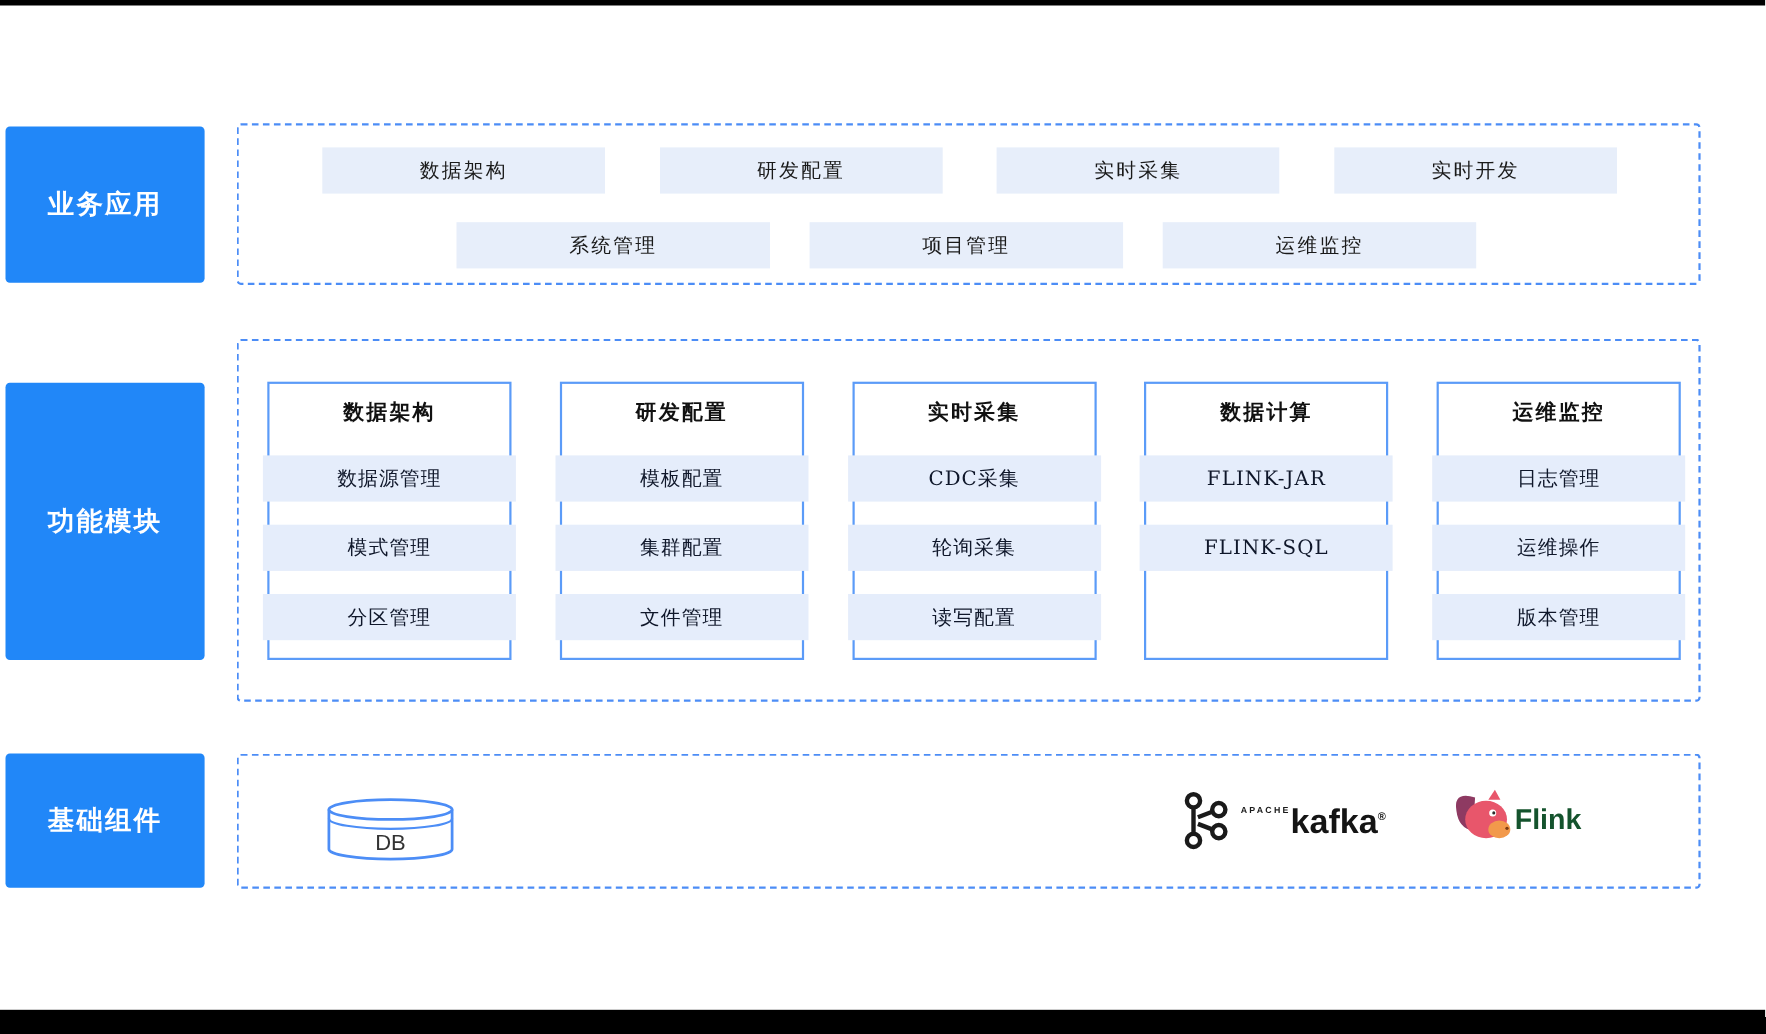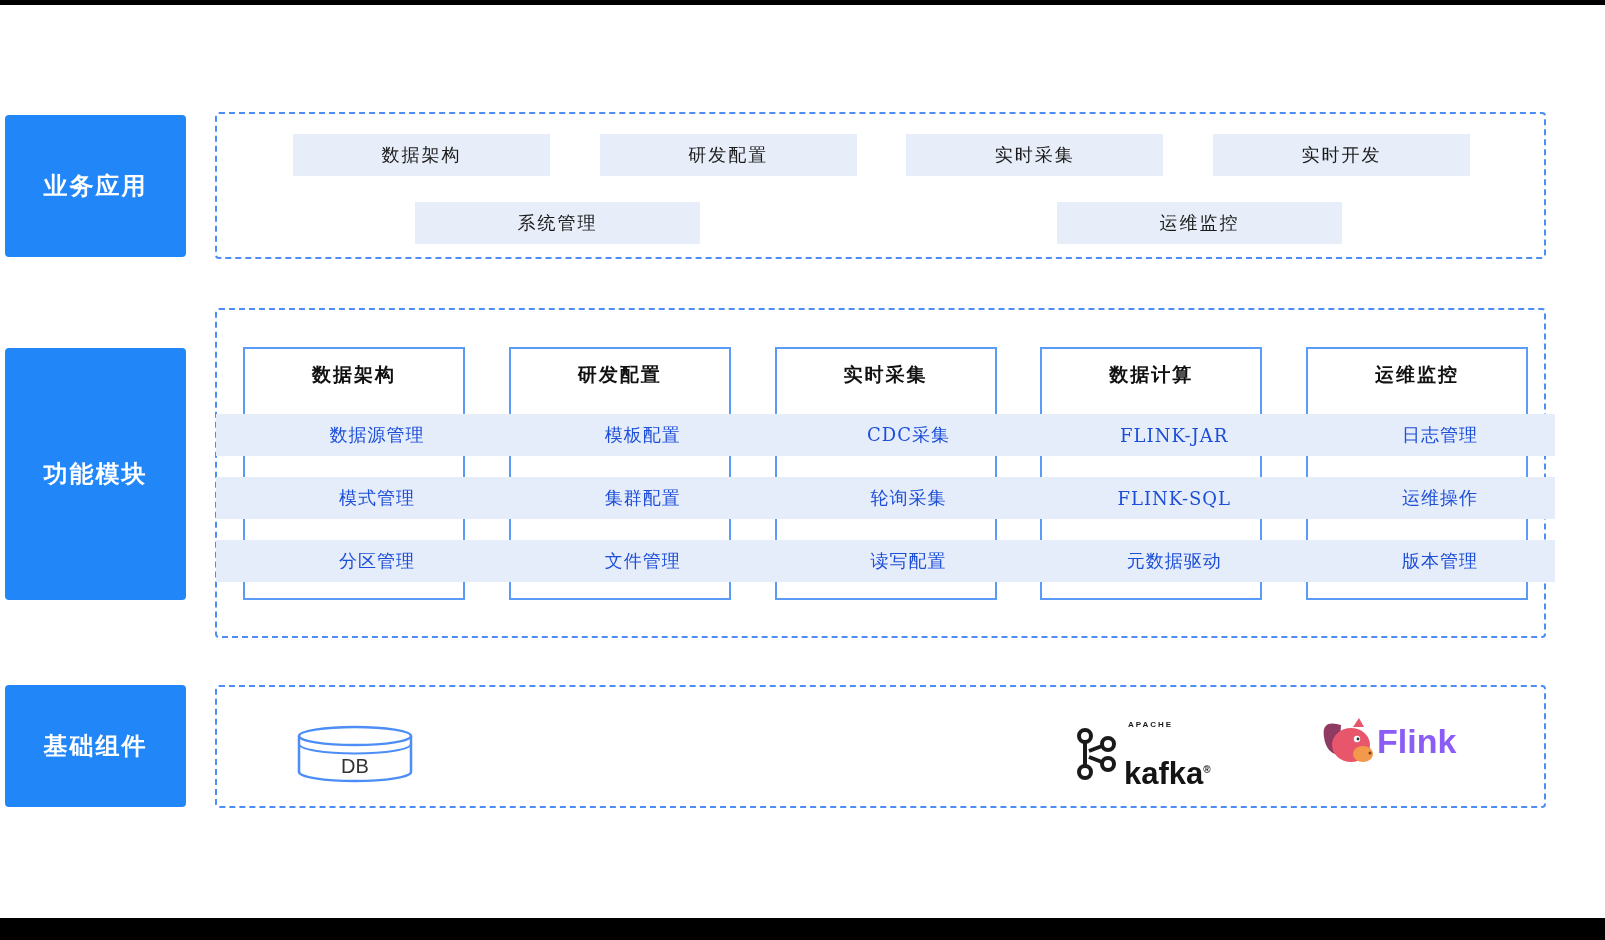--- a/index.html
+++ b/index.html
@@ -44,44 +44,43 @@
   
   .cols{display:flex;justify-content:space-between;margin:37px 16px 0 26px;}
   .col{
     width:222px;height:253px;border:2px solid #5B9BF8;box-sizing:border-box;
     background:#fff;display:flex;flex-direction:column;align-items:center;
   }
   .col-title{margin-top:13px;font-size:19px;font-weight:600;color:#111;letter-spacing:2px;}
   .col-item{
     width:230px;height:42px;background:#E5EDFB;margin-top:21px;
     display:flex;align-items:center;justify-content:center;
-    font-size:18px;color:#1d4ed8;letter-spacing:1px;
+    font-size:18px;color:#0f172a;letter-spacing:1px;
     font-family:"DejaVu Serif", serif;
-    padding-left:46px;
   }
   .col-title + .col-item{margin-top:26px;}
 
   
   .logo{position:absolute;display:flex;align-items:center;}
   #logo-db{left:78px;top:36px;}
   #logo-hadoop{left:292px;top:24px;}
   #logo-collector{left:582px;top:26px;align-items:flex-end;}
   #logo-kafka{left:856px;top:32px;}
   #logo-flink{left:1102px;top:28px;align-items:flex-end;}
 
   .hadoop-word{
     font-size:35px;font-weight:700;font-style:italic;color:#2E63C4;
     margin-left:-12px;letter-spacing:1px;text-shadow:1px 1px 0 #9cc0f0;
   }
   .collector-word{font-size:22px;font-weight:700;color:#111;margin:0 0 8px 2px;letter-spacing:2px;}
-  .kafka-text{display:flex;flex-direction:column;margin-left:5px;line-height:1;gap:29px;}
+  .kafka-text{display:flex;flex-direction:row;margin-left:5px;line-height:1;}
   .kafka-apache{font-size:8px;letter-spacing:2px;color:#1a1a1a;margin:2px 0 0 4px;font-weight:700;}
   .kafka-word{font-size:31px;font-weight:700;color:#141414;}
   .kafka-reg{font-size:10px;vertical-align:super;}
-  .flink-word{font-size:34px;font-weight:700;color:#8b5cf6;margin:0 0 10px 2px;}
+  .flink-word{font-size:26px;font-weight:700;color:#14532d;margin:0 0 10px 2px;}
 </style>
 </head>
 <body>
 
 <div class="stage">
   <div class="bar bar-top"></div>
   <div class="bar bar-bottom"></div>
 
   <div class="side-label" id="side-business">业务应用</div>
   <div class="side-label" id="side-modules">功能模块</div>
@@ -89,20 +88,21 @@
 
   <div class="panel" id="panel-business">
     <div class="biz-row biz-row1">
       <div class="app-btn">数据架构</div>
       <div class="app-btn">研发配置</div>
       <div class="app-btn">实时采集</div>
       <div class="app-btn">实时开发</div>
     </div>
     <div class="biz-row biz-row2">
       <div class="app-btn">系统管理</div>
+      <div class="app-btn">项目管理</div>
       <div class="app-btn">运维监控</div>
     </div>
   </div>
 
   <div class="panel" id="panel-modules">
     <div class="cols">
 
       <div class="col">
         <div class="col-title">数据架构</div>
         <div class="col-item">数据源管理</div>
@@ -121,21 +121,20 @@
         <div class="col-title">实时采集</div>
         <div class="col-item">CDC采集</div>
         <div class="col-item">轮询采集</div>
         <div class="col-item">读写配置</div>
       </div>
 
       <div class="col">
         <div class="col-title">数据计算</div>
         <div class="col-item">FLINK-JAR</div>
         <div class="col-item">FLINK-SQL</div>
-        <div class="col-item">元数据驱动</div>
       </div>
 
       <div class="col">
         <div class="col-title">运维监控</div>
         <div class="col-item">日志管理</div>
         <div class="col-item">运维操作</div>
         <div class="col-item">版本管理</div>
       </div>
 
     </div>

